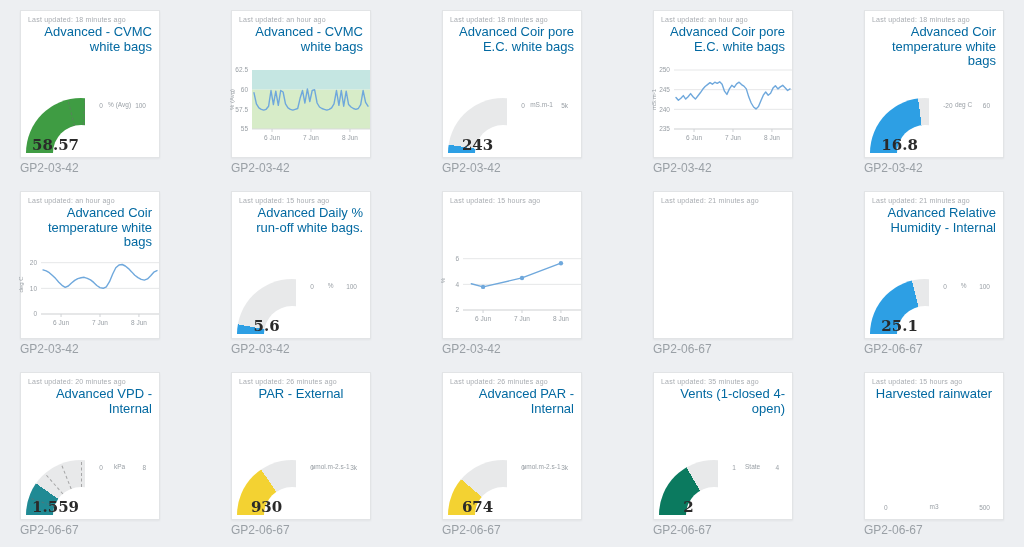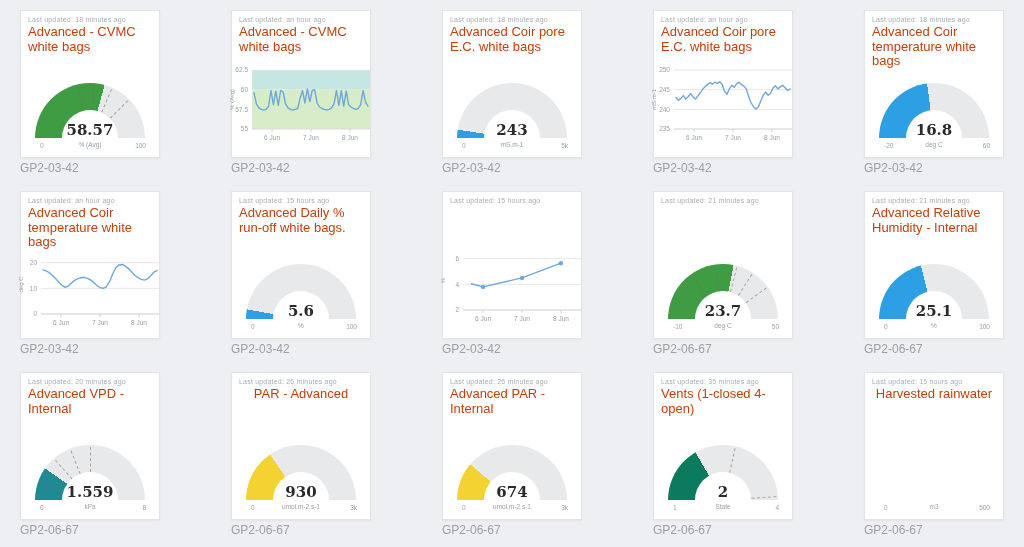--- a/index.html
+++ b/index.html
@@ -21,28 +21,28 @@
     padding:5px 7px 4px;
     display:flex;
     flex-direction:column;
     align-items:center;
   }
   .updated { align-self:flex-start; font-size:7px; color:#a9adb2; letter-spacing:.2px; }
   .title {
     margin-top:2px;
     font-size:13px;
     line-height:1.12;
-    color:#c2410c;
-    text-align:left;
+    color:#0369a1;
+    text-align:right;
     font-weight:400;
   }
   .footer-label { margin-top:3px; font-size:12px; color:#9aa0a6; }
 
   
-  .gauge-wrap { margin-top:auto; width:128px; display:flex; flex-direction:column; align-items:center; }
+  .gauge-wrap { margin-top:auto; width:128px; display:flex; flex-direction:row; align-items:flex-start; }
   .gauge { position:relative; width:110px; height:55px; overflow:hidden; }
   .arc { position:absolute; left:0; top:0; width:110px; height:110px; border-radius:50%; }
   .hole { position:absolute; left:27px; top:27px; width:56px; height:56px; border-radius:50%; background:#fff; }
   .tick {
     position:absolute; left:54.5px; top:2px; width:0; height:25px;
     border-left:1px dashed rgba(110,110,110,.55);
     transform-origin:0.5px 53px;
   }
   .gauge-value {
     position:absolute; left:0; bottom:0; width:100%;
@@ -239,37 +239,20 @@
             <circle cx="46.06" cy="40.913043478260875" r="2.2" fill="#6fa8dc"></circle>
             <circle cx="85" cy="31.934782608695652" r="2.2" fill="#6fa8dc"></circle>
             <circle cx="123.94" cy="17.18478260869564" r="2.2" fill="#6fa8dc"></circle>
           </svg></div>
     </div>
     <div class="footer-label">GP2-03-42</div>
   </div>
     <div class="cell">
     <div class="card">
       <div class="updated">Last updated: 21 minutes ago</div>
-      <div class="gauge-wrap">
-        <div class="gauge">
-          <div class="arc" style="background: conic-gradient(from -0.25turn, rgb(63, 156, 67) 0turn, rgb(63, 156, 67) 0.2808turn, rgb(232, 233, 234) 0.2808turn, rgb(232, 233, 234) 0.5turn, rgb(255, 255, 255) 0.5turn, rgb(255, 255, 255) 1turn);"></div>
-          <div class="hole"></div>
-          <div class="gauge-value">23.7</div>
-        <div class="tick" style="transform: rotate(-36deg);"></div>
-            <div class="tick" style="transform: rotate(-9deg);"></div>
-            <div class="tick" style="transform: rotate(14.4deg);"></div>
-            <div class="tick" style="transform: rotate(32.4deg);"></div>
-            <div class="tick" style="transform: rotate(54deg);"></div>
-          </div>
-        <div class="gauge-sub">
-          <span class="gauge-min">-10</span>
-          <span class="gauge-unit">deg C</span>
-          <span class="gauge-max">50</span>
-        </div>
-      </div>
     </div>
     <div class="footer-label">GP2-06-67</div>
   </div>
     <div class="cell">
     <div class="card">
       <div class="updated">Last updated: 21 minutes ago</div>
       <div class="title">Advanced Relative Humidity - Internal</div>
       <div class="gauge-wrap">
         <div class="gauge">
           <div class="arc" style="background: conic-gradient(from -0.25turn, rgb(45, 159, 228) 0turn, rgb(45, 159, 228) 0.212turn, rgb(232, 233, 234) 0.212turn, rgb(232, 233, 234) 0.5turn, rgb(255, 255, 255) 0.5turn, rgb(255, 255, 255) 1turn);"></div>
@@ -304,21 +287,21 @@
           <span class="gauge-unit">kPa</span>
           <span class="gauge-max">8</span>
         </div>
       </div>
     </div>
     <div class="footer-label">GP2-06-67</div>
   </div>
     <div class="cell">
     <div class="card">
       <div class="updated">Last updated: 26 minutes ago</div>
-      <div class="title">PAR - Advanced</div>
+      <div class="title">PAR - External</div>
       <div class="gauge-wrap">
         <div class="gauge">
           <div class="arc" style="background: conic-gradient(from -0.25turn, rgb(243, 210, 50) 0turn, rgb(243, 210, 50) 0.155turn, rgb(232, 233, 234) 0.155turn, rgb(232, 233, 234) 0.5turn, rgb(255, 255, 255) 0.5turn, rgb(255, 255, 255) 1turn);"></div>
           <div class="hole"></div>
           <div class="gauge-value">930</div>
         </div>
         <div class="gauge-sub">
           <span class="gauge-min">0</span>
           <span class="gauge-unit">umol.m-2.s-1</span>
           <span class="gauge-max">3k</span>

